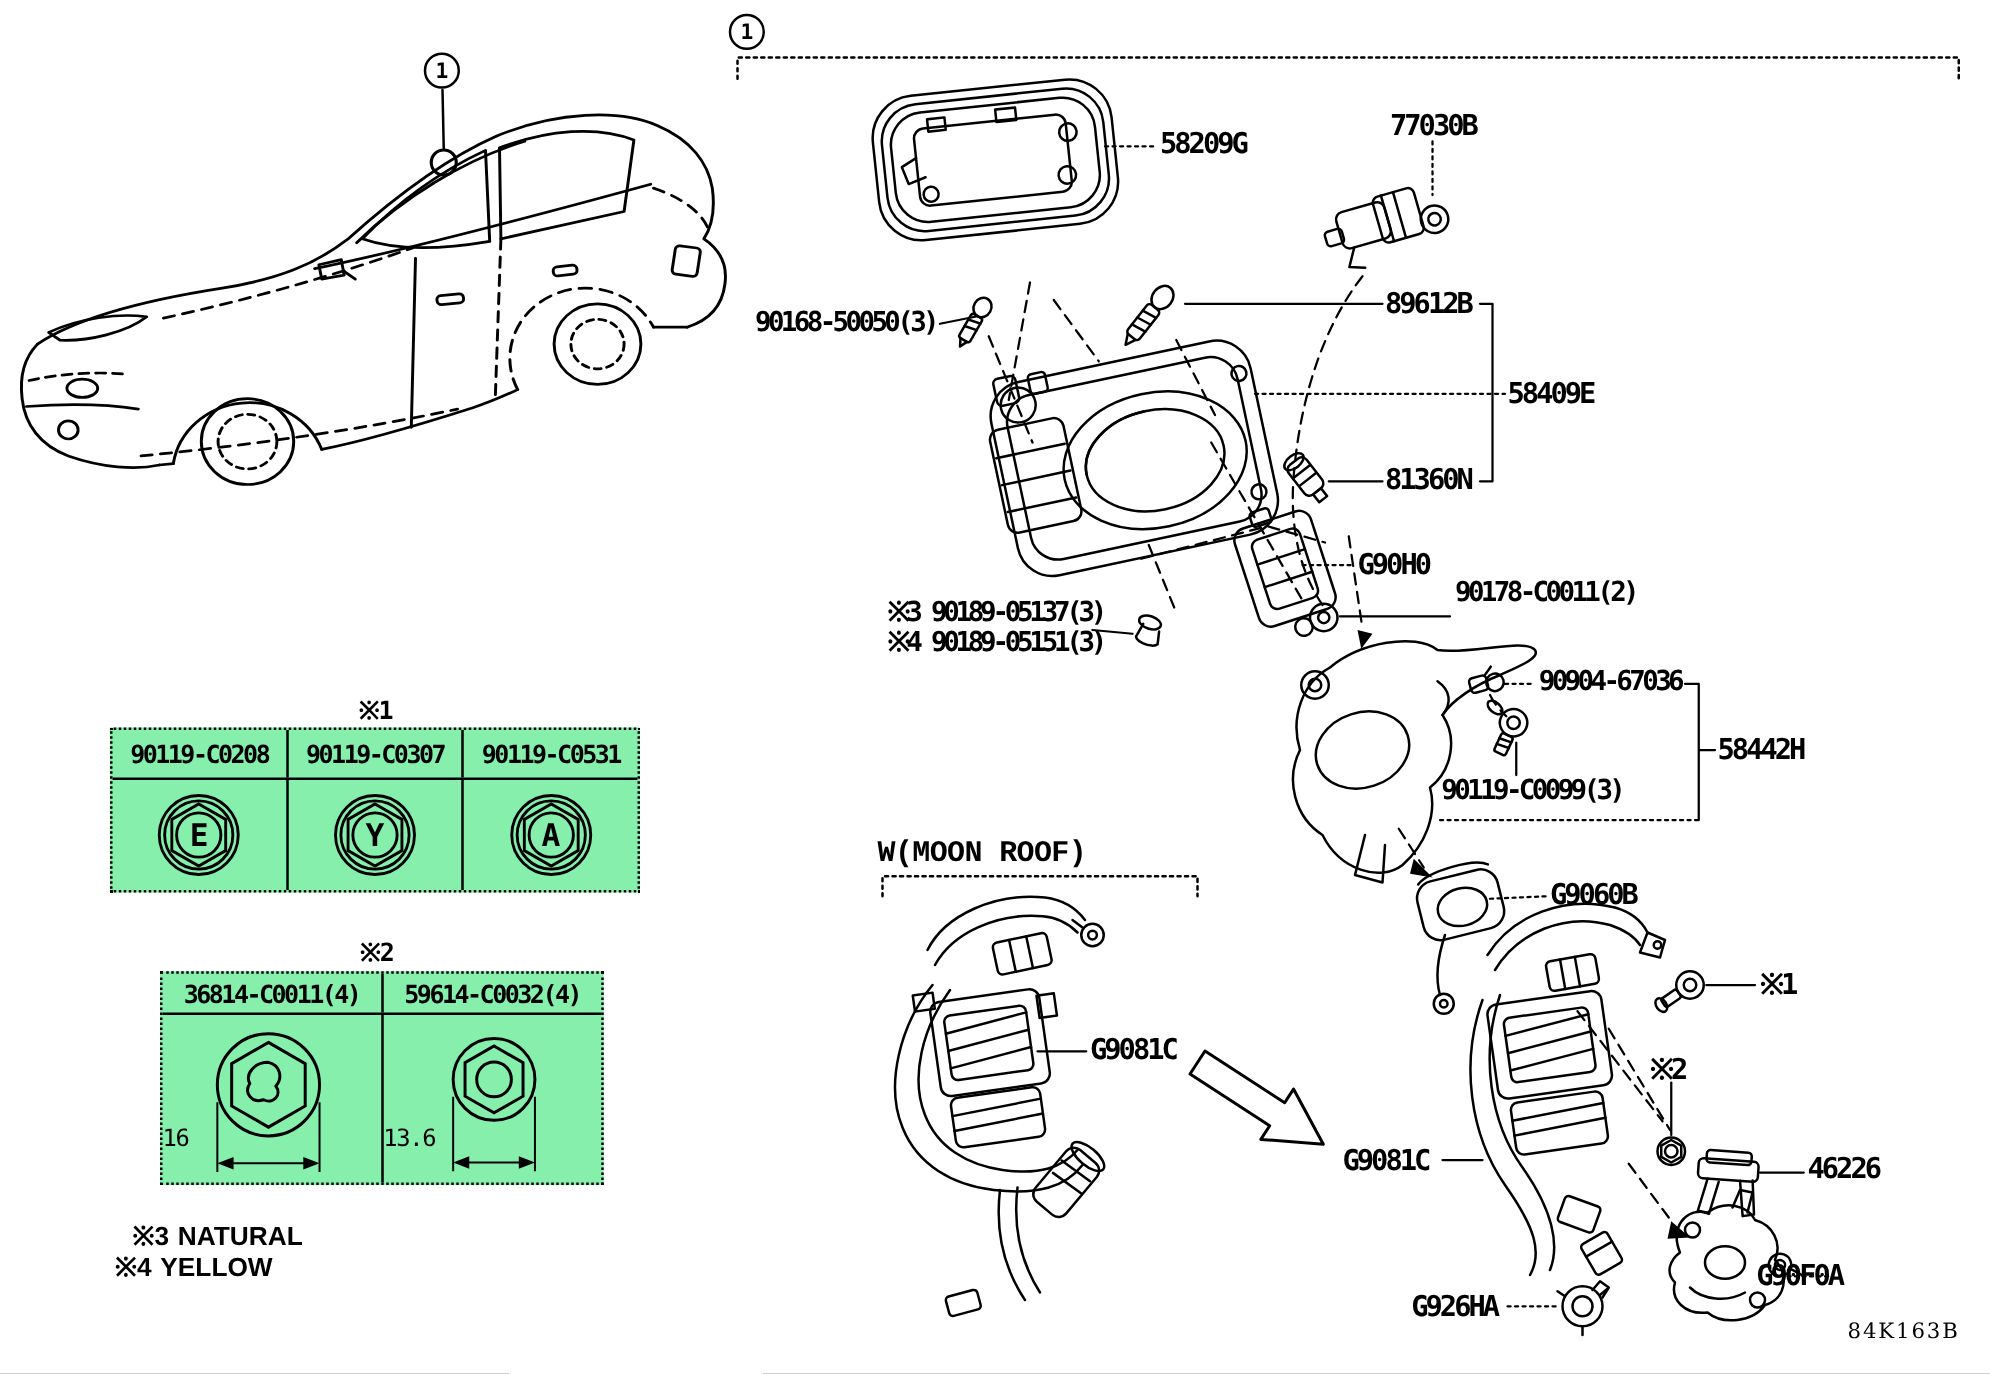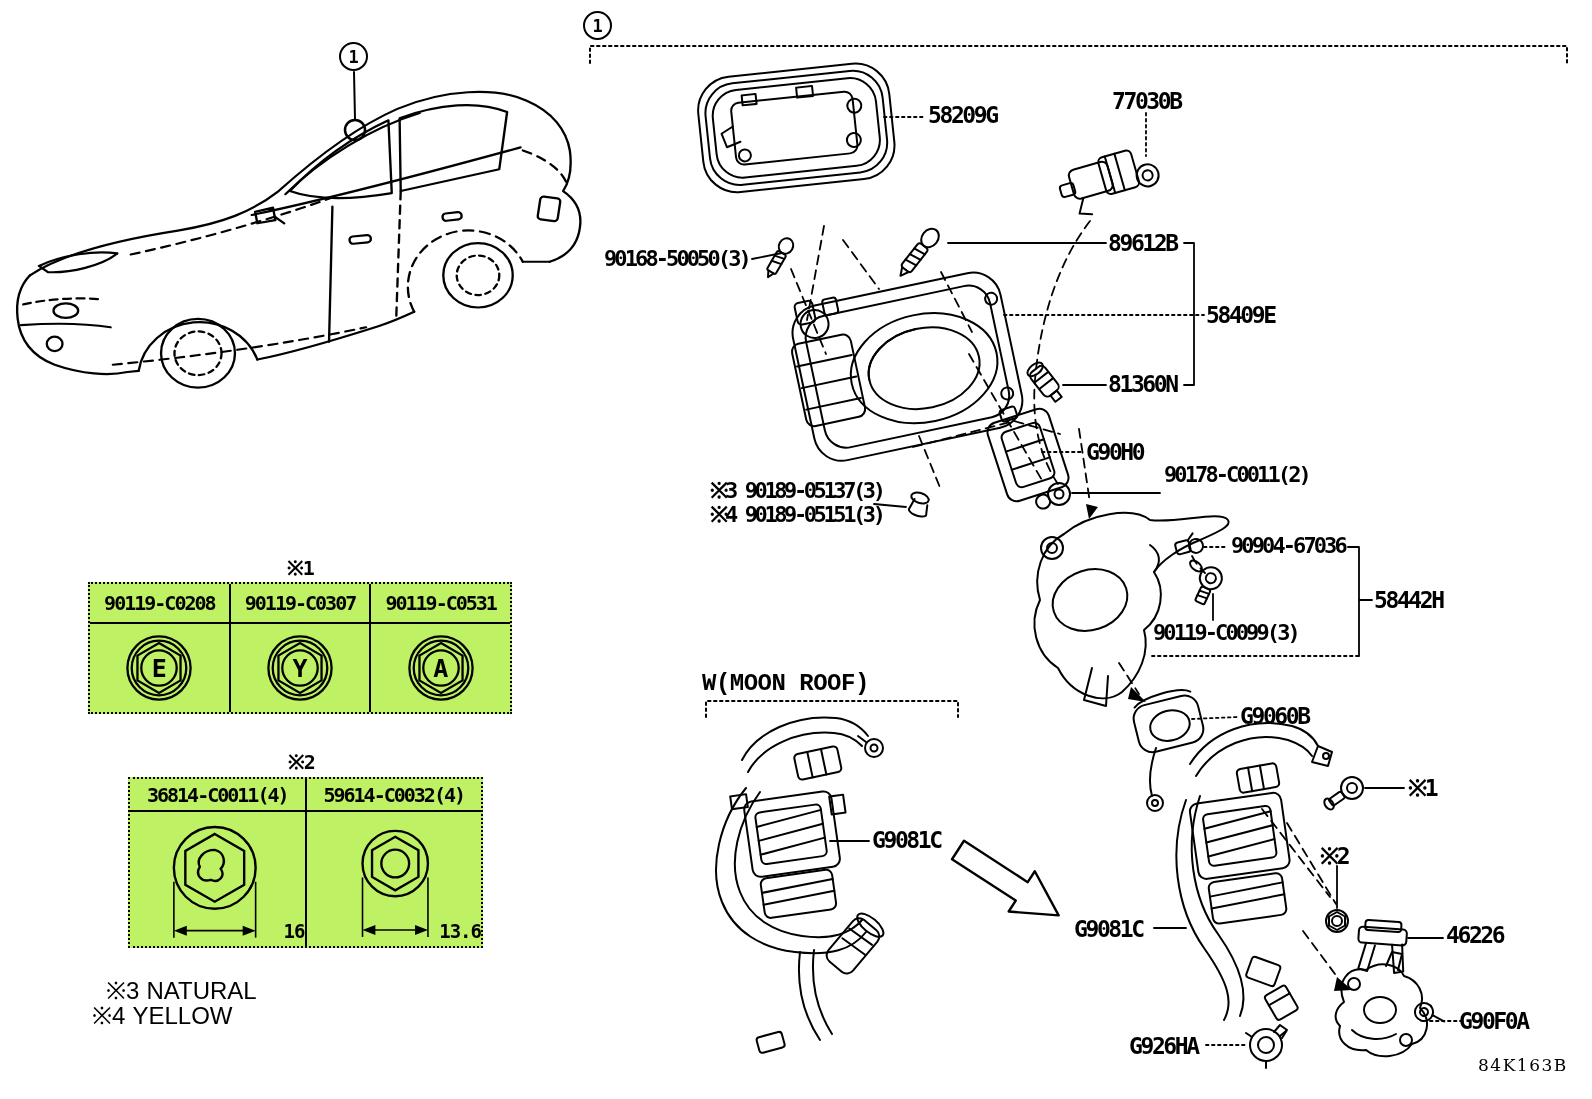--- a/index.html
+++ b/index.html
@@ -10,46 +10,46 @@
           letter-spacing:-2.4px;line-height:1;}
   .plabel.mid{font-size:22px;letter-spacing:-2.9px;}
   .plabel.tight{font-size:22px;letter-spacing:-3.4px;}
   .plabel.sans{font-family:Liberation Mono, monospace;letter-spacing:-0.5px;font-size:24px;}
   .code{position:absolute;font-family:"DejaVu Serif",serif;font-weight:normal;
         font-size:17px;letter-spacing:1.5px;white-space:nowrap;}
   .marker{position:absolute;width:29px;height:29px;border:2.6px solid #000;border-radius:50%;
           display:flex;align-items:center;justify-content:center;
           font-weight:bold;font-size:17px;background:#fff;box-sizing:border-box;}
   .tref{position:absolute;font-weight:bold;font-size:20px;letter-spacing:-1px;line-height:1;}
-  .note{position:absolute;font-family:"Liberation Sans",sans-serif;font-weight:normal;
-        font-size:24px;letter-spacing:0;line-height:1;white-space:nowrap;}
+  .note{position:absolute;font-family:"Liberation Sans",sans-serif;font-weight:bold;
+        font-size:21px;letter-spacing:0;line-height:1;white-space:nowrap;}
   .note .sp{margin-right:7px;}
-  .tbl{position:absolute;border:2px dotted #000;background:#bef264;box-sizing:border-box;}
+  .tbl{position:absolute;border:2px dotted #000;background:#86efac;box-sizing:border-box;}
   .tbl .hrow{display:flex;border-bottom:2.4px solid #000;}
   .tbl .hcell{flex:1;display:flex;align-items:center;justify-content:center;
               font-weight:bold;font-size:20px;letter-spacing:-2px;
               border-right:2.4px solid #000;box-sizing:border-box;}
   .tbl .hcell:last-child{border-right:none;}
   .tbl .brow{display:flex;}
   .tbl .bcell{flex:1;display:flex;align-items:center;justify-content:center;
               border-right:2.4px solid #000;box-sizing:border-box;position:relative;}
   .tbl .bcell:last-child{border-right:none;}
   .tbl1{left:88px;top:582px;width:424px;height:132px;}
   .tbl1 .hrow{height:38px;}
   .tbl1 .brow{height:calc(100% - 40px);}
   .tbl2{left:128px;top:777px;width:355px;height:171px;}
   .tbl2 .hrow{height:31px;}
   .tbl2 .brow{height:calc(100% - 33px);}
   .nutwrap{position:relative;width:90px;height:90px;}
   .nutwrap svg{position:absolute;inset:0;}
   .nutletter{position:absolute;inset:0;display:flex;align-items:center;justify-content:center;
              font-weight:bold;font-size:25px;letter-spacing:0;}
   .dimcell svg{position:absolute;inset:0;}
-  .dim{position:absolute;left:0;right:0;top:88px;text-align:right;font-weight:bold;
-       font-size:19px;letter-spacing:-1px;margin-top:20px;}
+  .dim{position:absolute;left:0;right:0;top:88px;text-align:left;font-weight:normal;
+       font-size:19px;letter-spacing:-1px;}
 </style>
 </head>
 <body>
 
 <div class="stage">
 
   <svg class="art" width="1592" height="1099" viewBox="0 0 1592 1099" stroke="#000" fill="none" stroke-width="2" stroke-linecap="round" stroke-linejoin="round">
 
     <g transform="translate(30,86) scale(1.12,1.04) translate(-30,-90)" stroke-width="2.1">
       <path d="M30,272 C58,252 108,238 162,229 C202,222 228,211 252,191 C280,164 318,131 358,112 C400,93 446,91 473,104 C497,115 509,133 512,152 C514,168 512,181 506,191 C517,199 523,211 521,226 C519,243 509,254 494,259"></path>
@@ -379,21 +379,21 @@
   <div class="plabel" style="left:1374px;top:589px">58442H</div>
   <div class="plabel mid" style="left:1153px;top:622px">90119-C0099(3)</div>
   <div class="plabel" style="left:1240px;top:705px">G9060B</div>
   <div class="plabel sans" style="left:702px;top:672px">W(MOON ROOF)</div>
   <div class="plabel" style="left:872px;top:829px">G9081C</div>
   <div class="plabel" style="left:1408px;top:777px">※1</div>
   <div class="plabel" style="left:1320px;top:845px">※2</div>
   <div class="plabel" style="left:1446px;top:924px">46226</div>
   <div class="plabel" style="left:1074px;top:918px">G9081C</div>
   <div class="plabel" style="left:1129px;top:1035px">G926HA</div>
-  <div class="plabel" style="left:1459px;top:1010px">G90F0A</div>
+  <div class="plabel" style="left:1405px;top:1010px">G90F0A</div>
   <div class="code" style="left:1478px;top:1055px">84K163B</div>
 
   <div class="note" style="left:106px;top:979px">
     <span class="sp">※3</span><span>NATURAL</span>
   </div>
   <div class="note" style="left:92px;top:1004px">
     <span class="sp">※4</span><span>YELLOW</span>
   </div>
 
   <div class="tref" style="left:287px;top:558px">※1</div>

